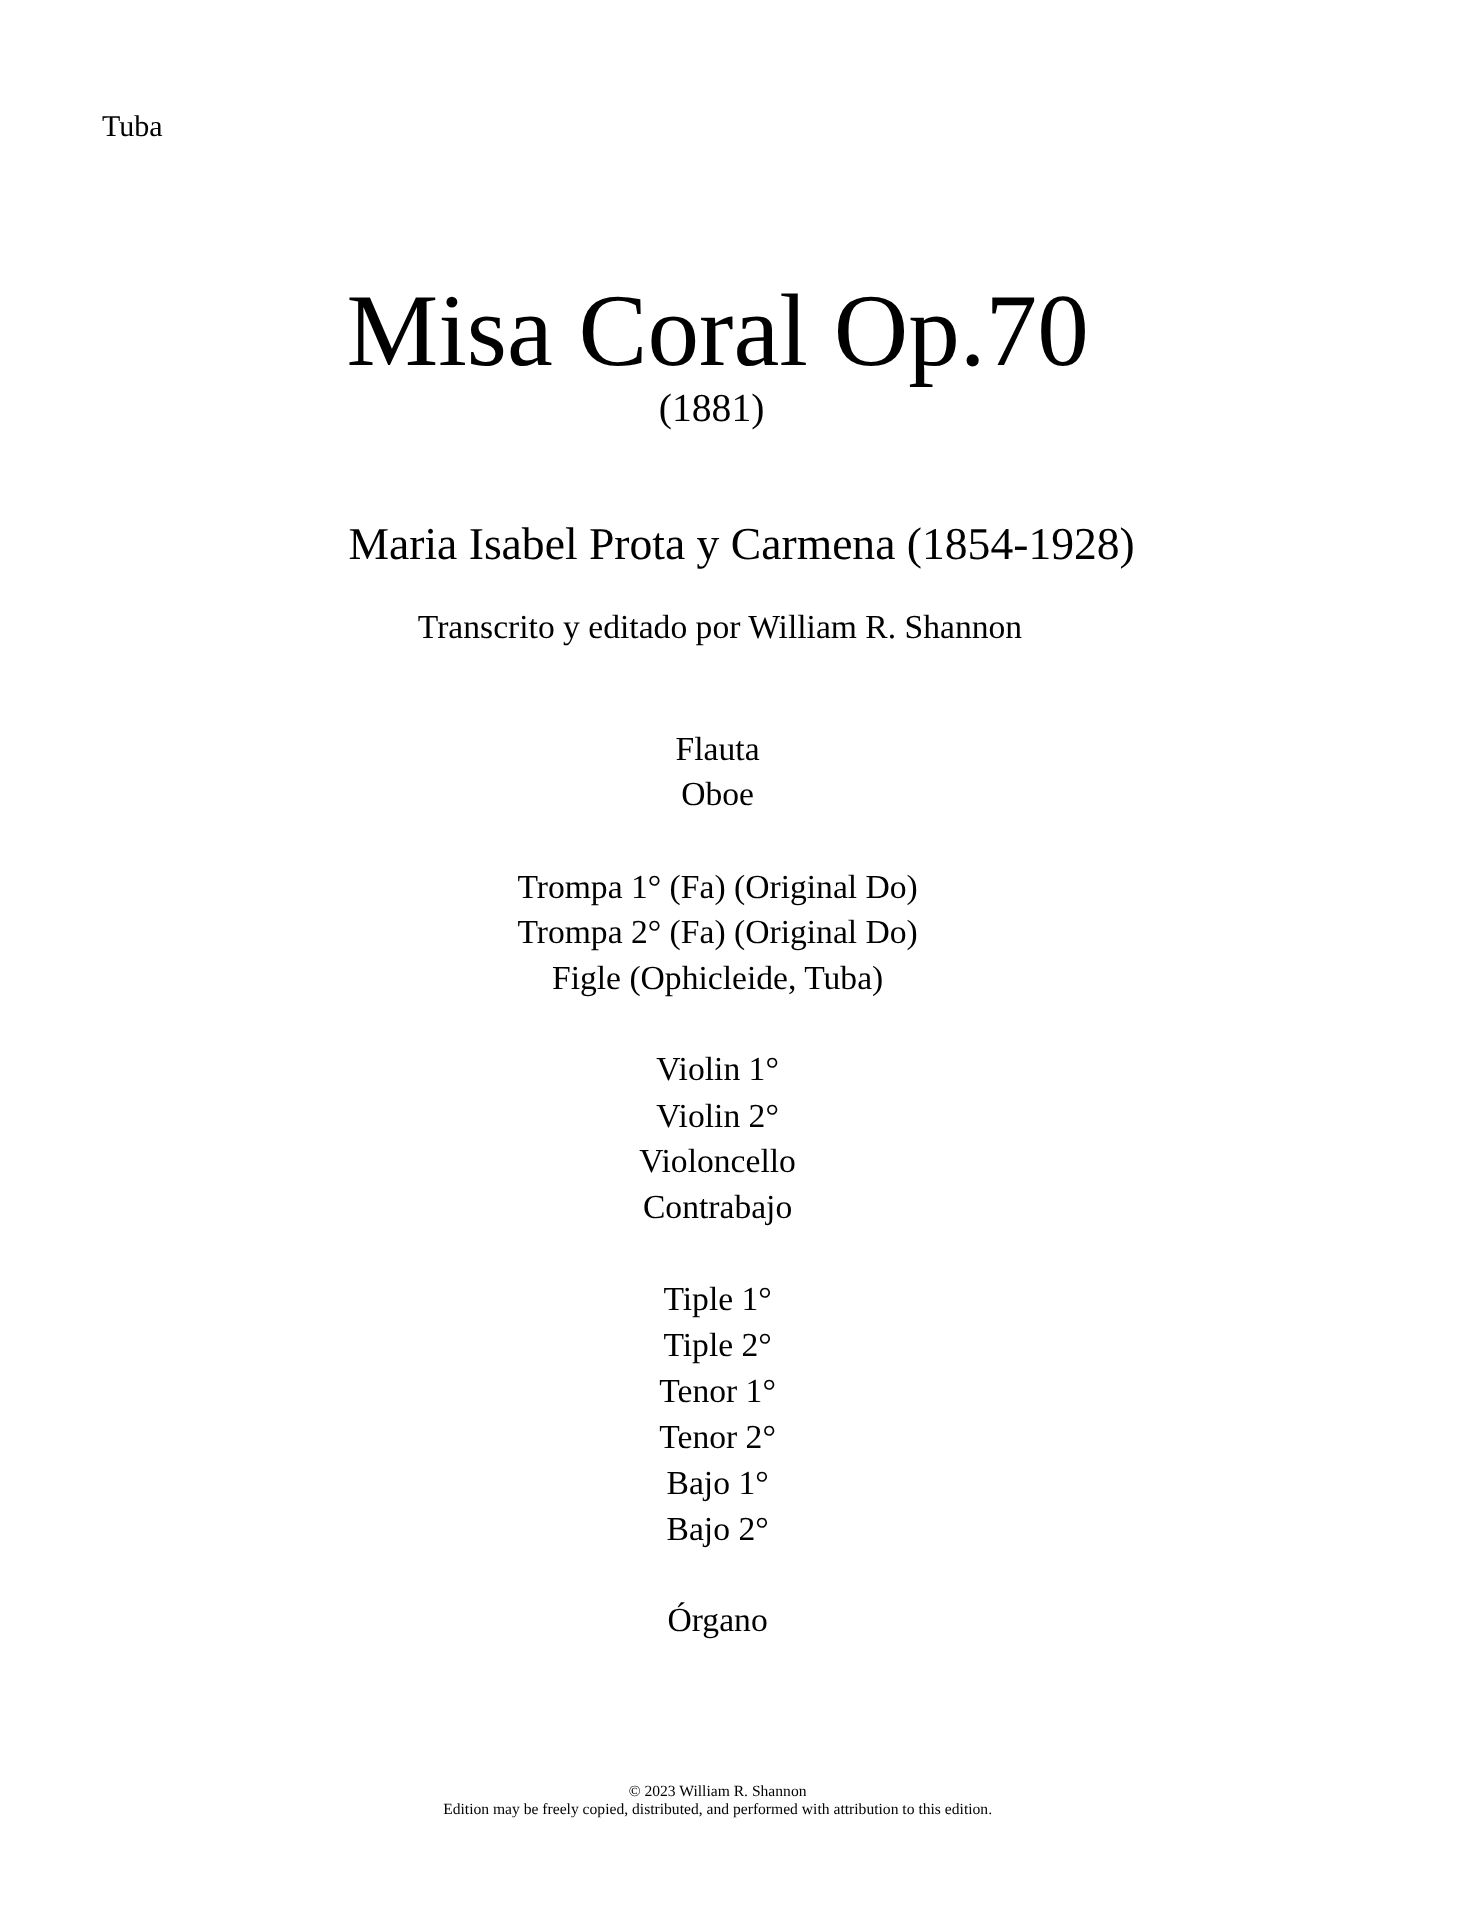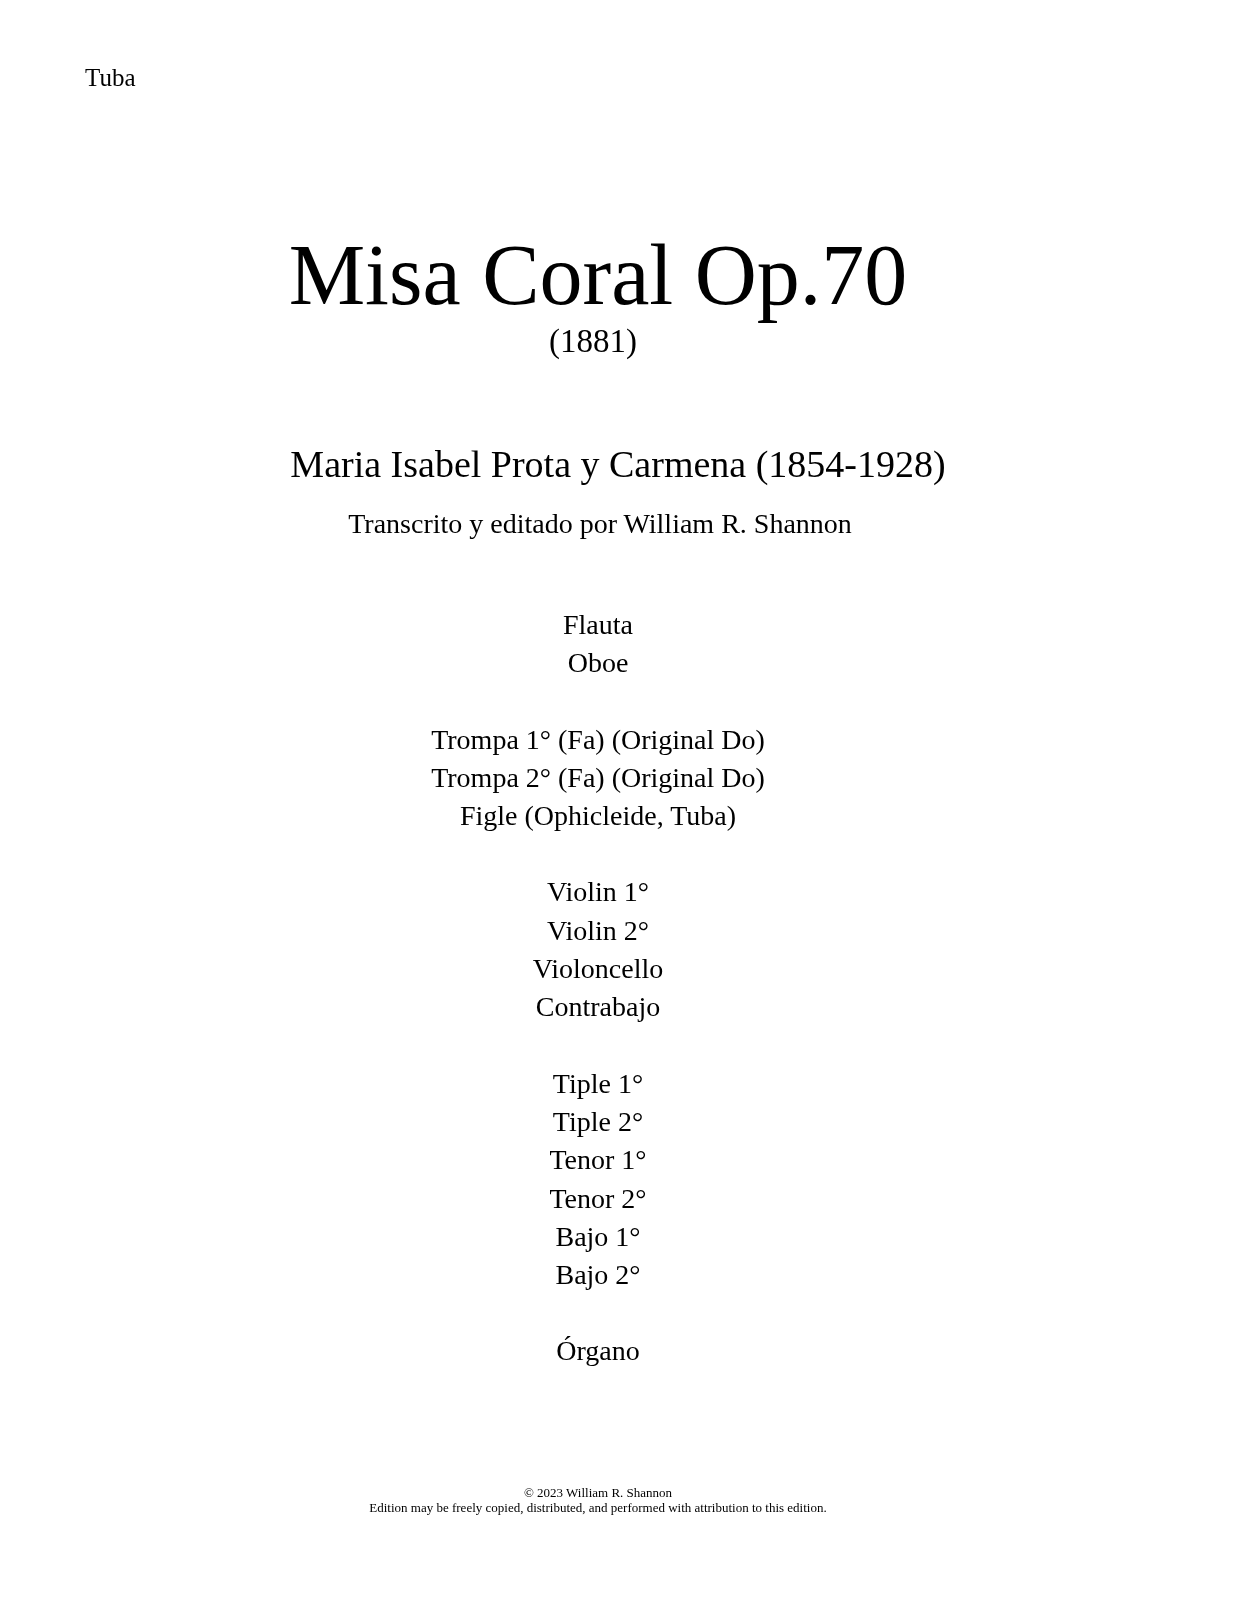--- a/index.html
+++ b/index.html
@@ -11,21 +11,21 @@
       width: 1236px;
       height: 1600px;
       position: relative;
       overflow: hidden;
       font-family: "DejaVu Serif", "Liberation Serif", serif;
       color: #000000;
     }
     .part-label {
       position: absolute;
       left: 85px;
-      top: 64px;
+      top: 92px;
       font-size: 25px;
       font-family: "Liberation Serif", serif;
     }
     .center {
       position: absolute;
       left: 0;
       width: 1236px;
       text-align: center;
     }
     .title {
@@ -39,21 +39,20 @@
       top: 323px;
       font-size: 33px;
       font-family: "Liberation Serif", serif;
       left: -25px;
     }
     .composer {
       top: 432px;
       font-size: 38px;
       font-family: "Liberation Serif", serif;
       left: 0;
-      margin-top: 10px;
     }
     .editor {
       top: 508px;
       font-size: 28px;
       font-family: "Liberation Serif", serif;
       left: -18px;
     }
     .instruments {
       top: 606px;
       left: -20px;

